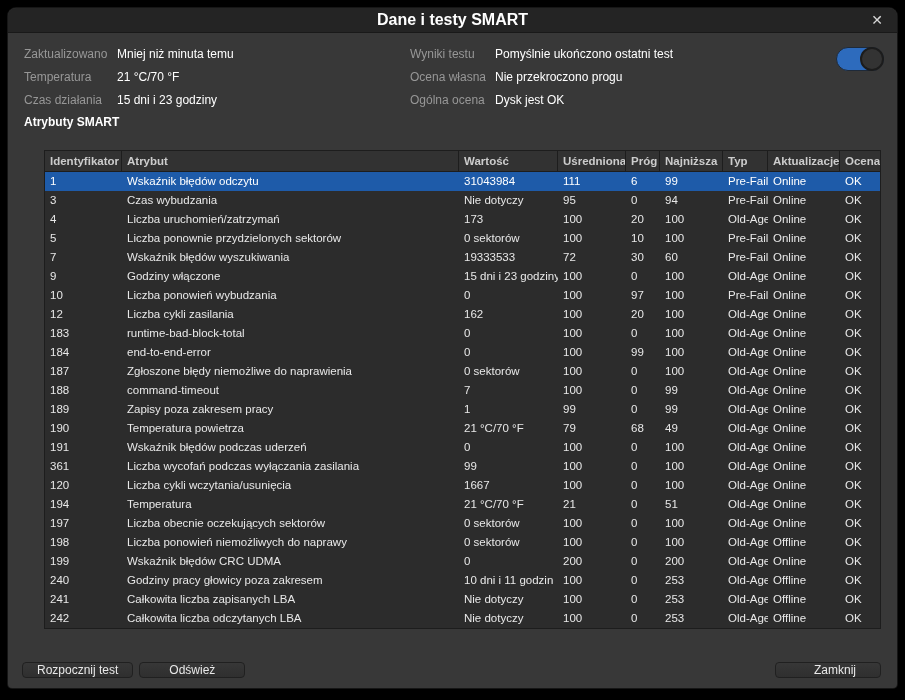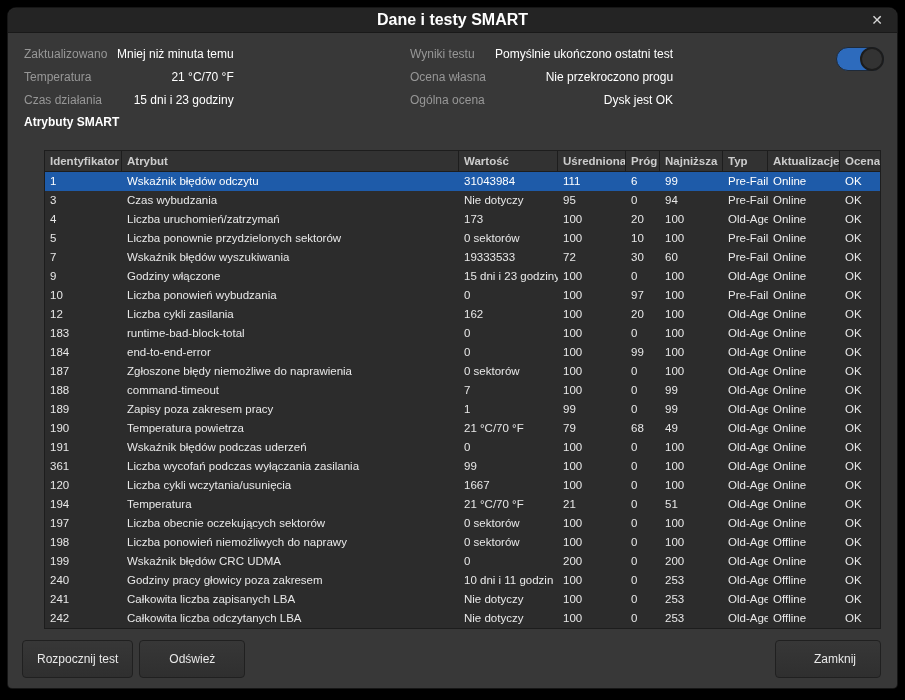--- a/index.html
+++ b/index.html
@@ -29,21 +29,21 @@
 
   
   .info-grid {
     position:absolute; top:15px;
     display:grid; column-gap:9px; row-gap:10px;
     font-size:12px; line-height:13px; white-space:nowrap;
   }
   .info-left  { left:16px;  grid-template-columns:84px auto; }
   .info-right { left:402px; grid-template-columns:76px auto; }
   .info-label { color:#979797; }
-  .info-value { color:#ffffff;text-align:right; }
+  .info-value { color:#ffffff; }
 
   
   .switch {
     position:absolute; right:13px; top:14px; width:48px; height:24px;
     border-radius:12px; background:#2d6bbd; box-sizing:border-box;
     border:1px solid #1e2a3a;
   }
   .switch .knob {
     position:absolute; right:-1px; top:-1px; width:24px; height:24px;
     border-radius:50%; background:#333333; border:2px solid #1c1c1c;
@@ -79,21 +79,21 @@
   }
   .trow.selected { background:#1e5ba9; }
   .trow.selected .td { color:#ffffff; }
 
   
   .footer {
     position:absolute; left:14px; right:16px; bottom:10px;
     display:flex; gap:6px; align-items:center;
   }
   .btn {
-    height:38px; min-width:106px; padding:0 14px; box-sizing:border-box;
+    height:16px; min-width:106px; padding:0 14px; box-sizing:border-box;
     border-radius:4px; border:1px solid #202020;
     background:linear-gradient(to bottom, #373737, #2f2f2f);
     color:#e8e8e8; font-size:12px; font-family:"Liberation Sans", sans-serif;
     display:inline-flex; align-items:center; justify-content:center;
   }
   .btn-close-dialog { margin-left:auto;padding-left:28px; }
 </style>
 </head>
 <body>
 

